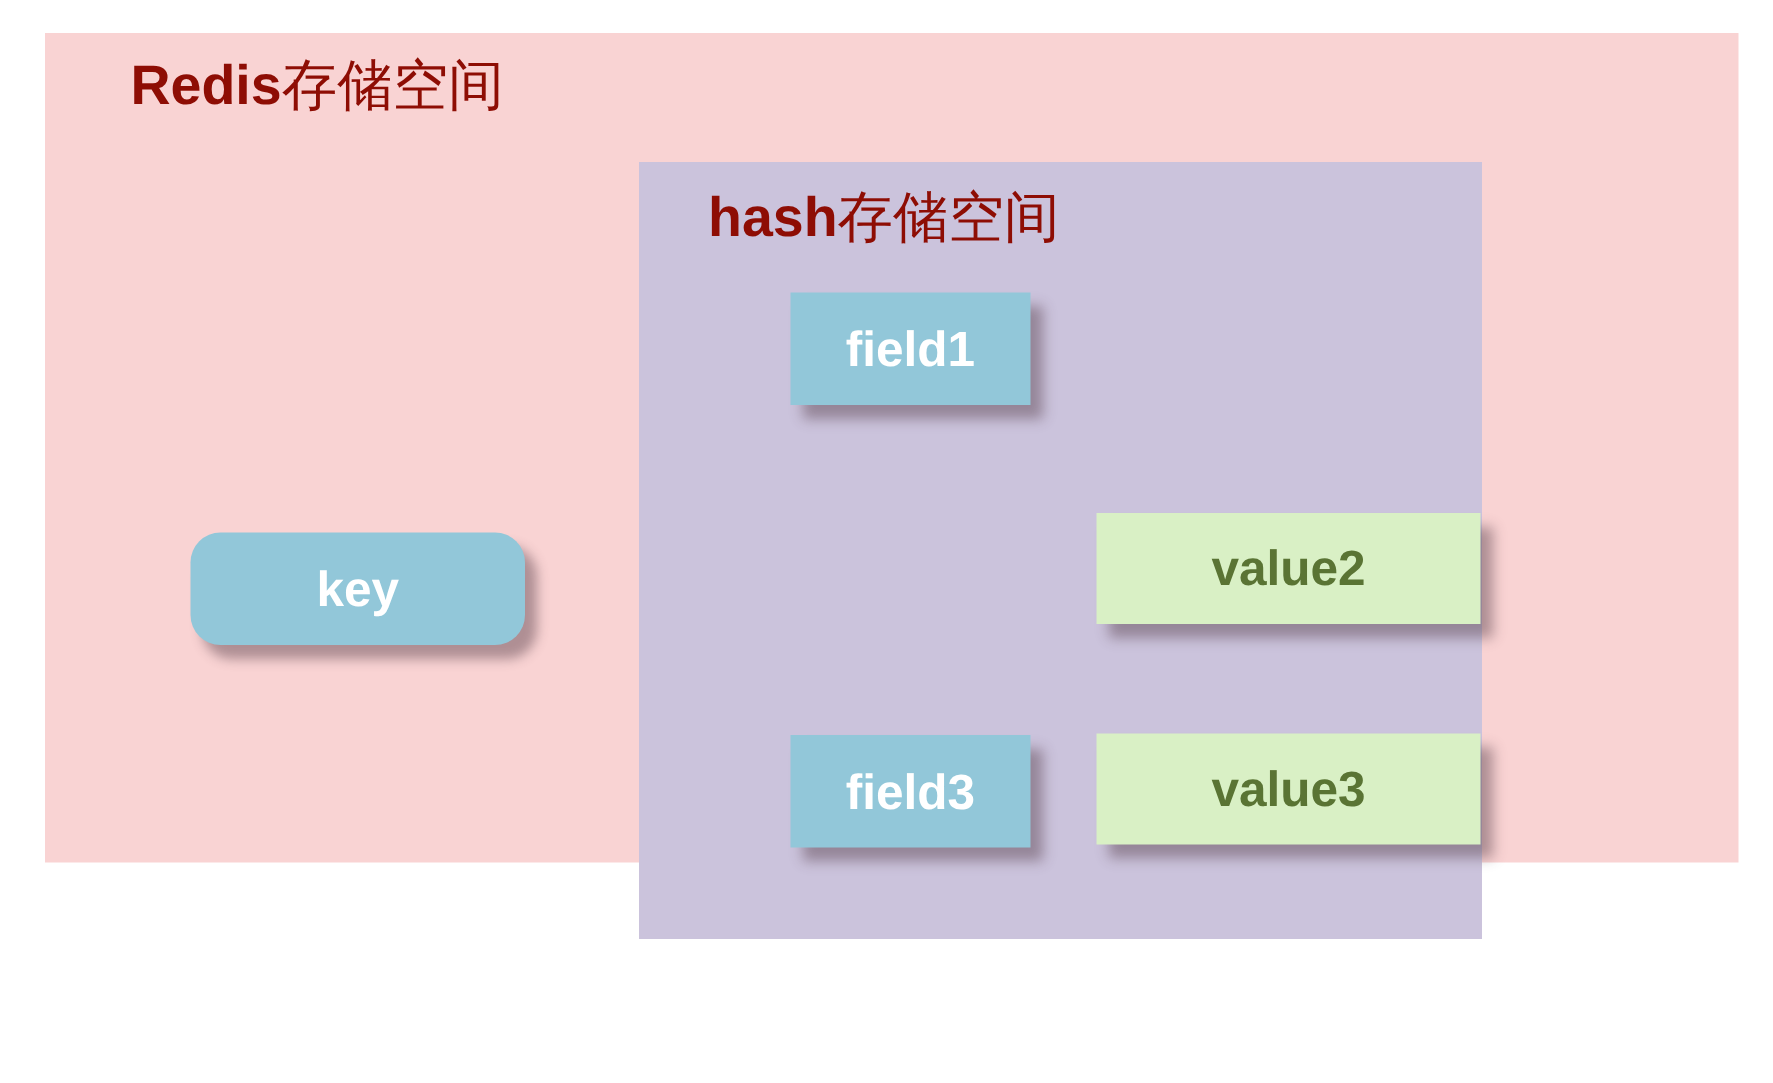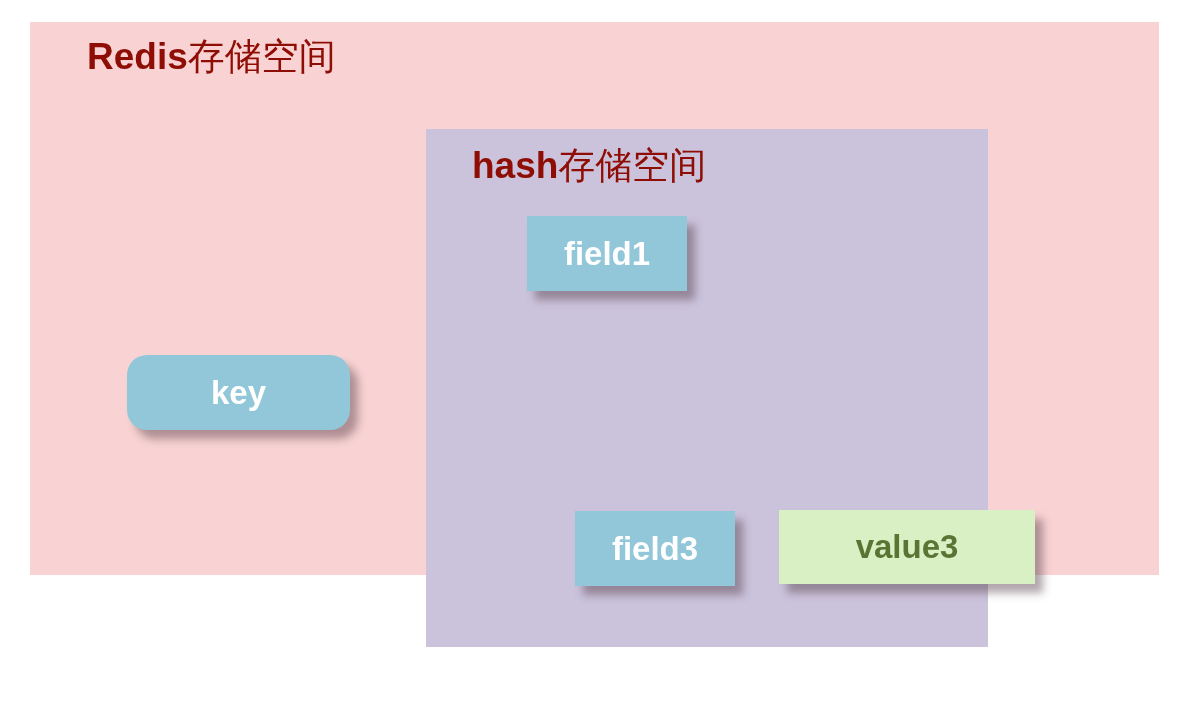--- a/index.html
+++ b/index.html
@@ -35,21 +35,21 @@
     font-family: "Liberation Sans", sans-serif;
     font-weight: 700;
   }
   .title-cjk {
     font-family: "Liberation Serif", serif;
     font-weight: 400;
   }
   .inner-space {
     position: absolute;
     left: 396px;
-    top: 107px;
+    top: 86px;
     width: 562px;
     height: 518px;
     background: var(--inner-bg, #cbc3dc);
     text-align: center;
   }
   .inner-title {
     position: absolute;
     left: 46px;
     top: 12px;
     font-size: 37px;
@@ -75,21 +75,21 @@
     border-radius: 20px;
   }
   .row {
     position: absolute;
     left: 101px;
     width: 460px;
     height: 76px;
   }
   .row-1 { top: 87px; }
   .row-2 { top: 235px; }
-  .row-3 { top: 382px; margin-left: 48px; }
+  .row-3 { top: 382px; }
   .field-box {
     left: 0;
     top: 0;
     width: 160px;
     height: 75px;
     background: var(--box-blue, #92c7d9);
     color: var(--field-text, #ffffff);
   }
   .value-box {
     left: 204px;
@@ -120,20 +120,23 @@
         <span class="title-latin">hash</span><span class="title-cjk">存储空间</span>
       </div>
 
       <div class="row row-1">
         <div class="box field-box">
           <span>field1</span>
         </div>
       </div>
 
       <div class="row row-2">
+        <div class="box value-box">
+          <span>value2</span>
+        </div>
       </div>
 
       <div class="row row-3">
         <div class="box field-box">
           <span>field3</span>
         </div>
         <div class="box value-box">
           <span>value3</span>
         </div>
       </div>

